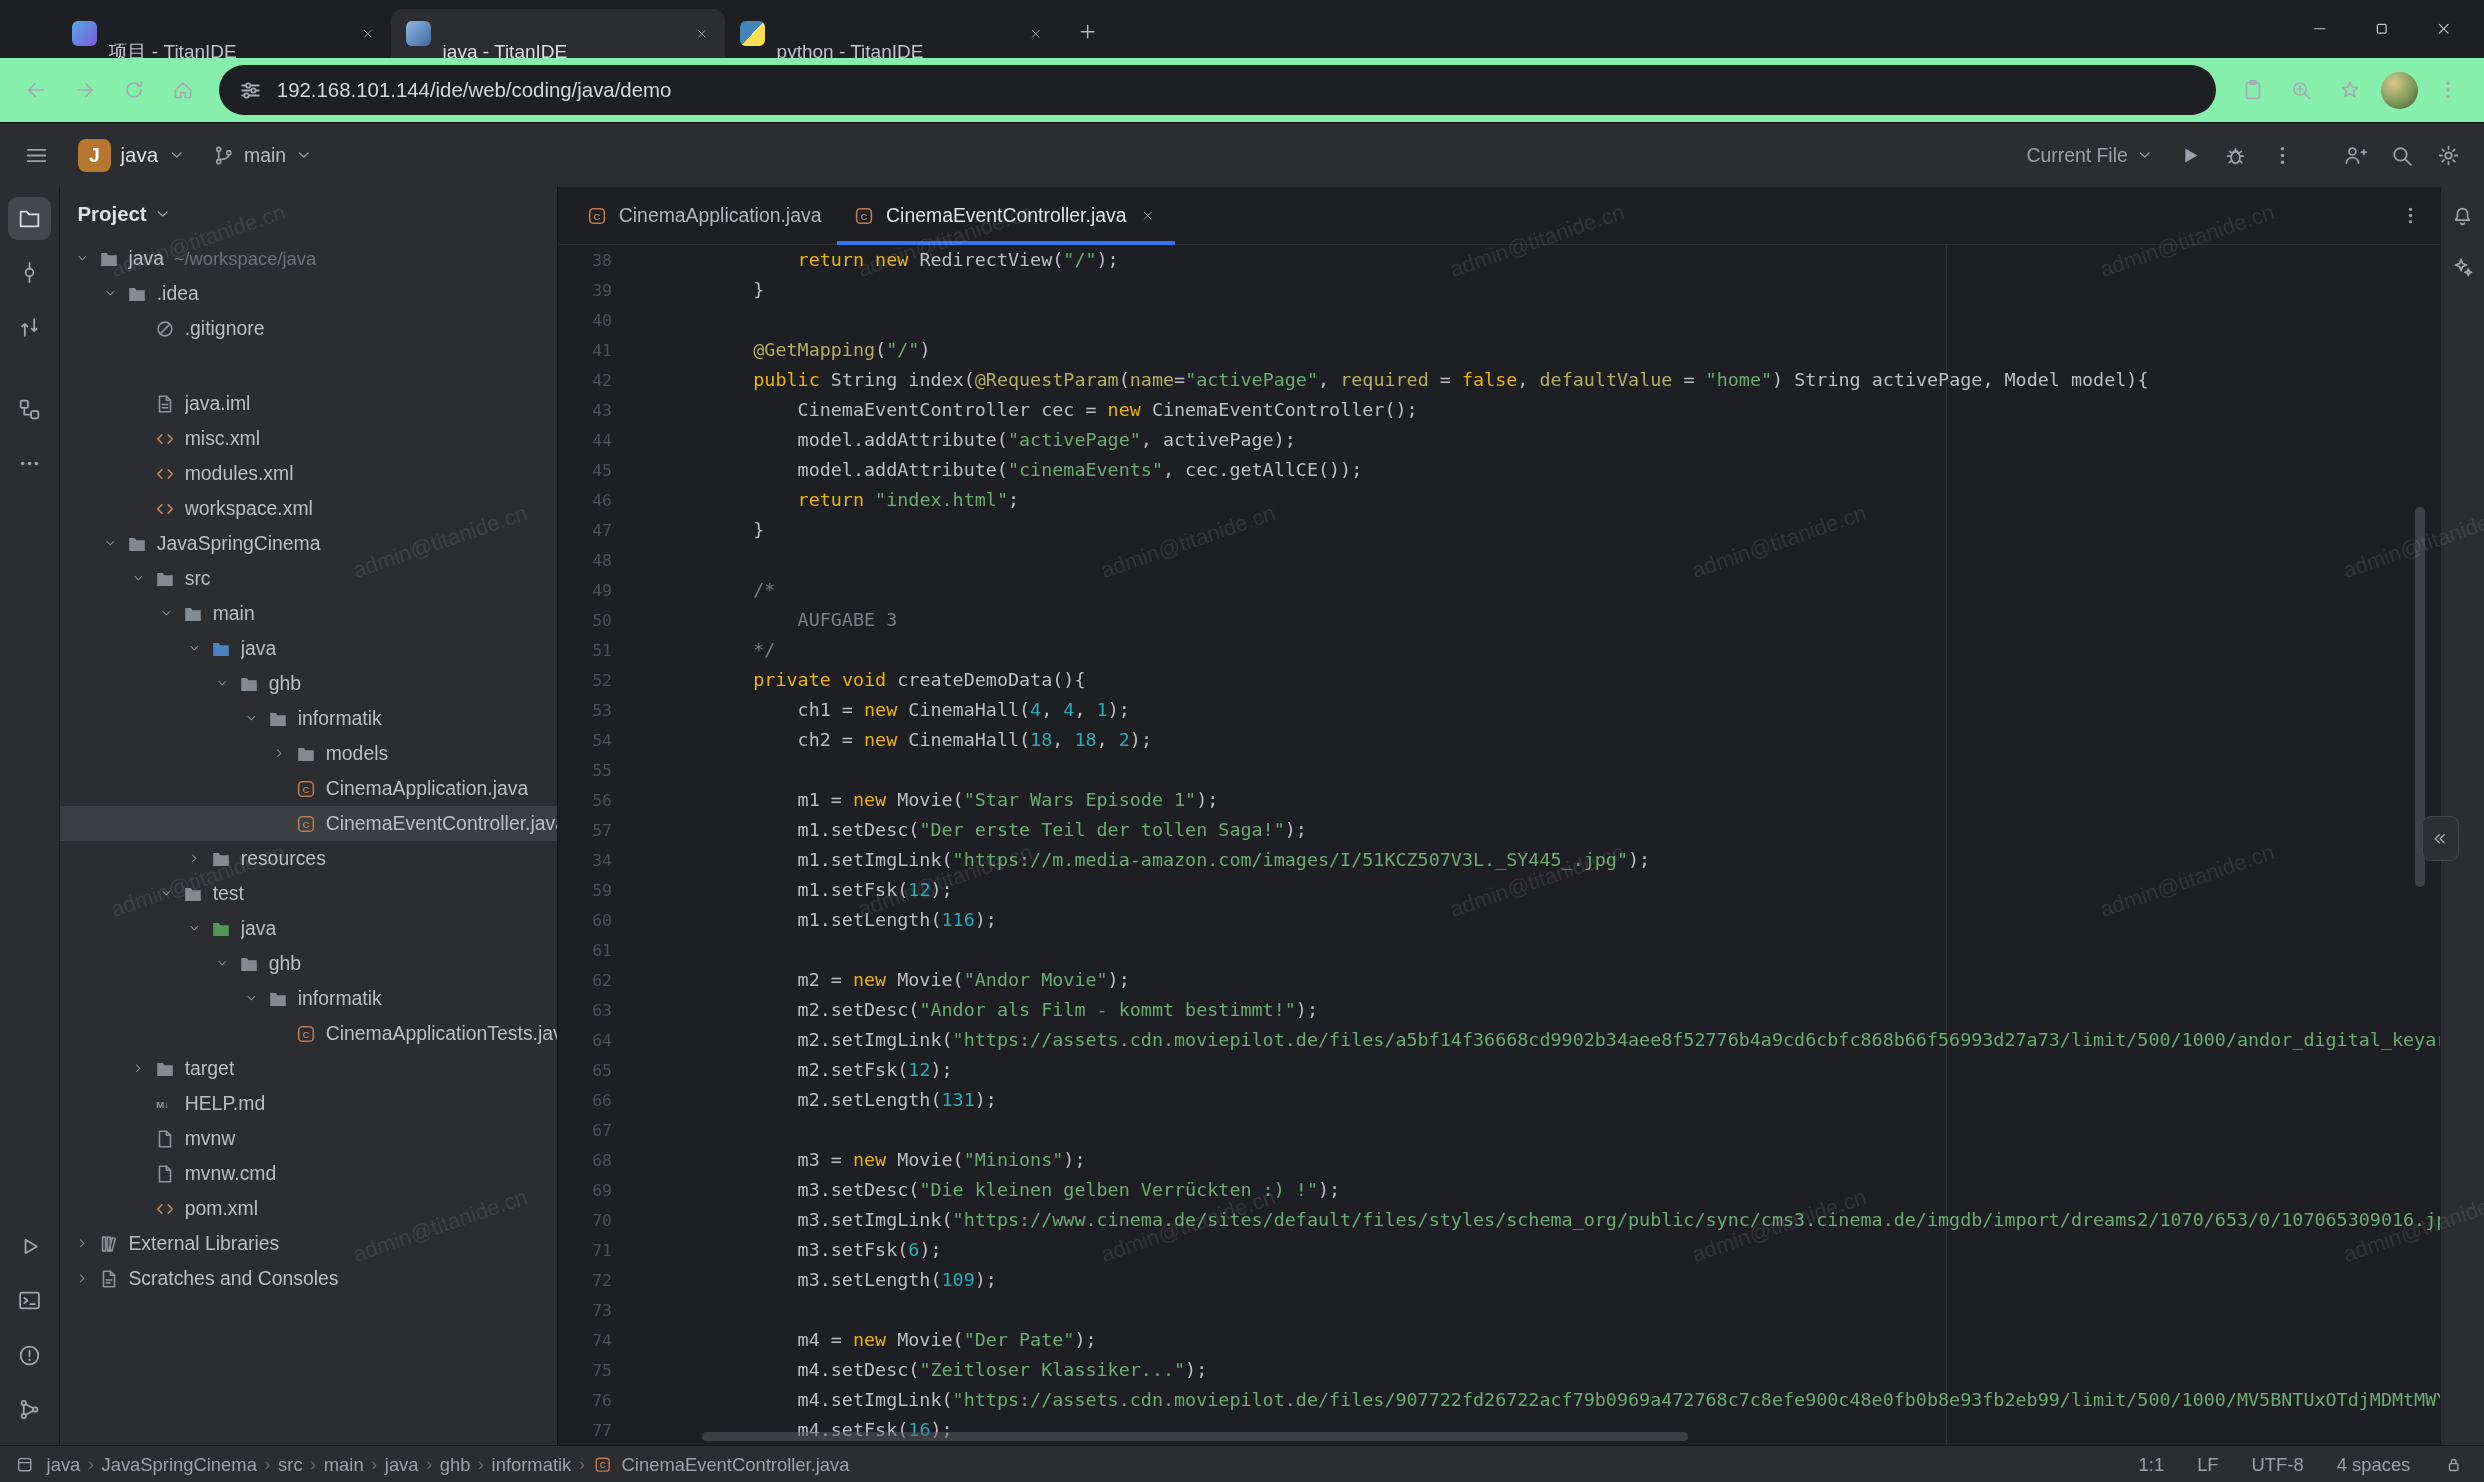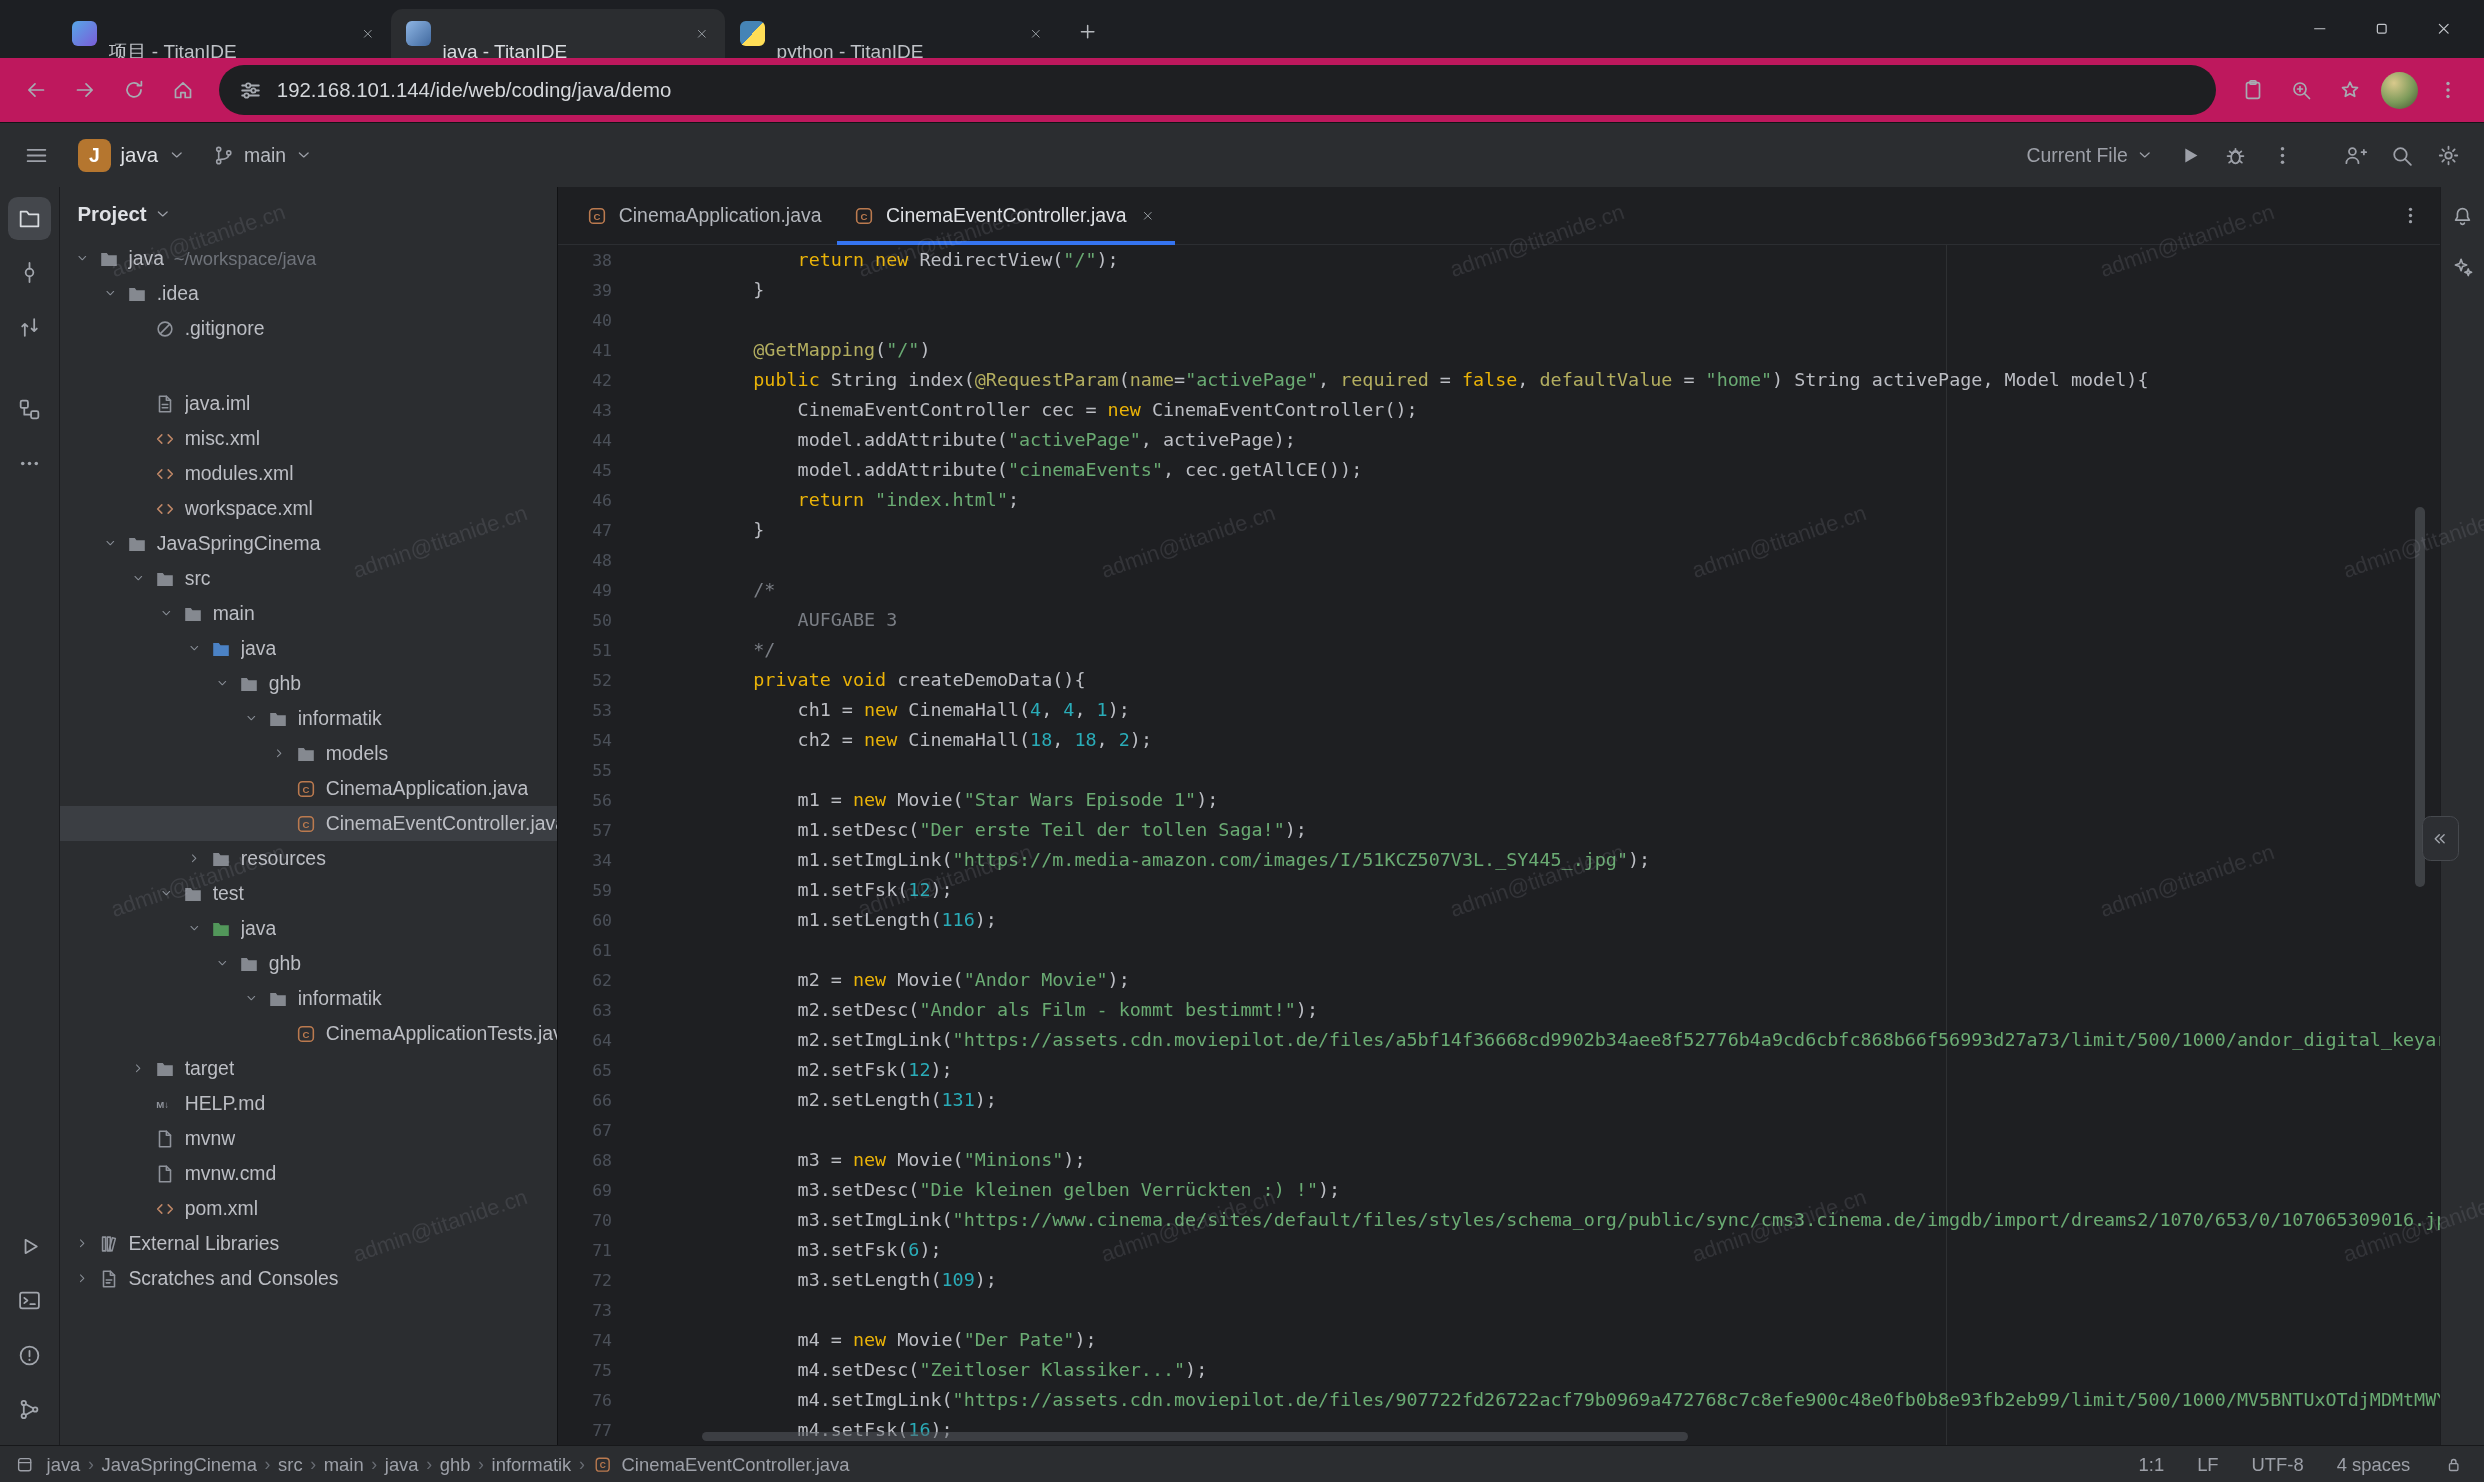--- a/index.html
+++ b/index.html
@@ -21,21 +21,21 @@
   .fav-python{ background:linear-gradient(135deg,#4584b6 0 50%,#ffde57 50% 100%); }
   .tab-close{ width:23px; height:23px; display:grid; place-items:center; color:#9aa0a6; border-radius:50%; }
   .tab-close svg{ width:13.6px; height:13.6px; }
   .newtab{ width:43px; height:43px; margin:0 0 4.9px 7.8px; display:grid; place-items:center; color:#b6b9be; border-radius:50%; }
   .newtab svg{ width:21.3px; height:21.3px; }
   .wincontrols{ margin-left:auto; display:flex; height:58px; }
   .wc{ width:62px; height:58px; display:grid; place-items:center; color:#c3c6cb; }
   .wc svg{ width:17.5px; height:17.5px; }
 
   
-  .addrbar{ height:64px; background:#be185d; display:flex; align-items:center; padding:0 13.6px; gap:3.9px; }
+  .addrbar{ height:64px; background:#86efac; display:flex; align-items:center; padding:0 13.6px; gap:3.9px; }
   .nav-btn{ width:45px; height:45px; border-radius:50%; display:grid; place-items:center; color:#a7abb2; flex:0 0 auto; }
   .nav-btn svg{ width:24px; height:24px; }
   .omnibox{ flex:1; min-width:0; height:50px; margin:0 9.7px; background:#1e1f22; border-radius:25px;
             display:flex; align-items:center; gap:13.6px; padding:0 19.4px; }
   .omni-ic{ width:25px; height:25px; color:#a7abb2; }
   .omni-ic svg{ width:100%; height:100%; }
   .omni-url{ font-size:20.4px; color:#d4d7db; white-space:nowrap; overflow:hidden; }
   .avatar{ width:37px; height:37px; border-radius:50%; flex:0 0 37px; margin:0 3.9px;
            background:radial-gradient(circle at 35% 30%, #d9c98c, #7c9a5a 55%, #41522f); }
 

